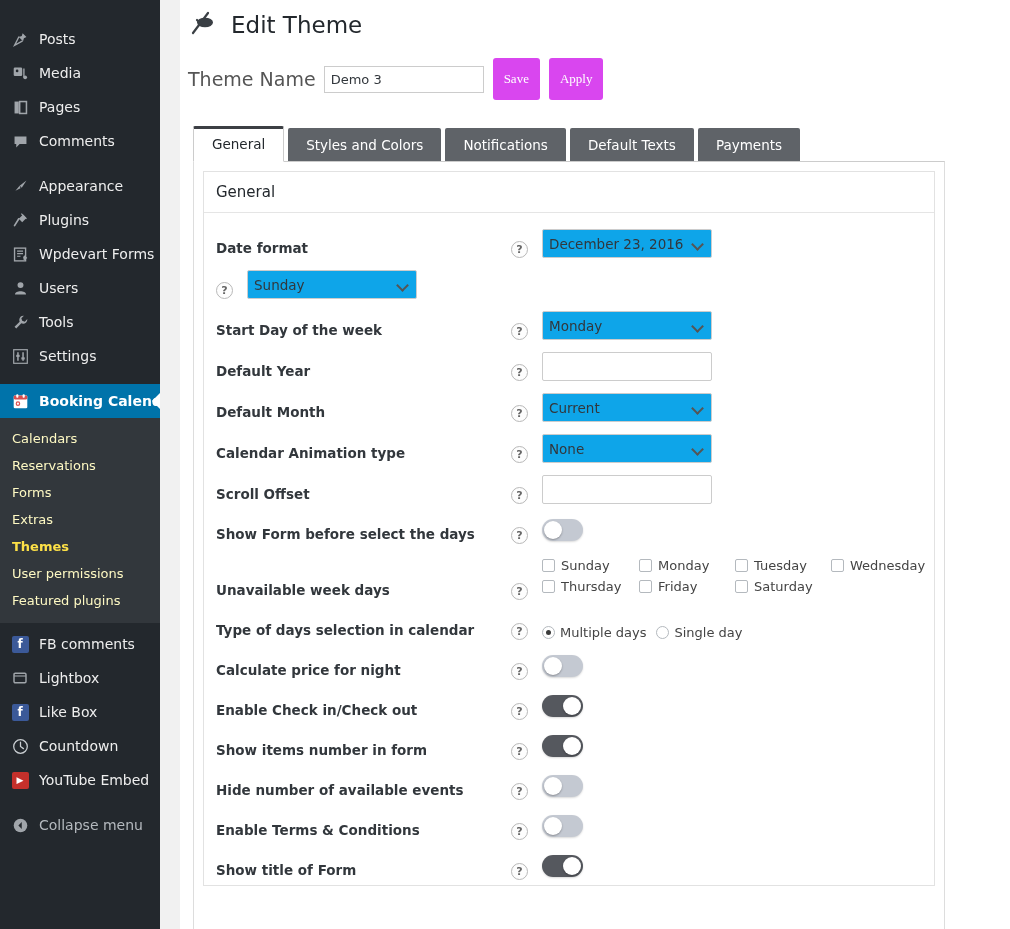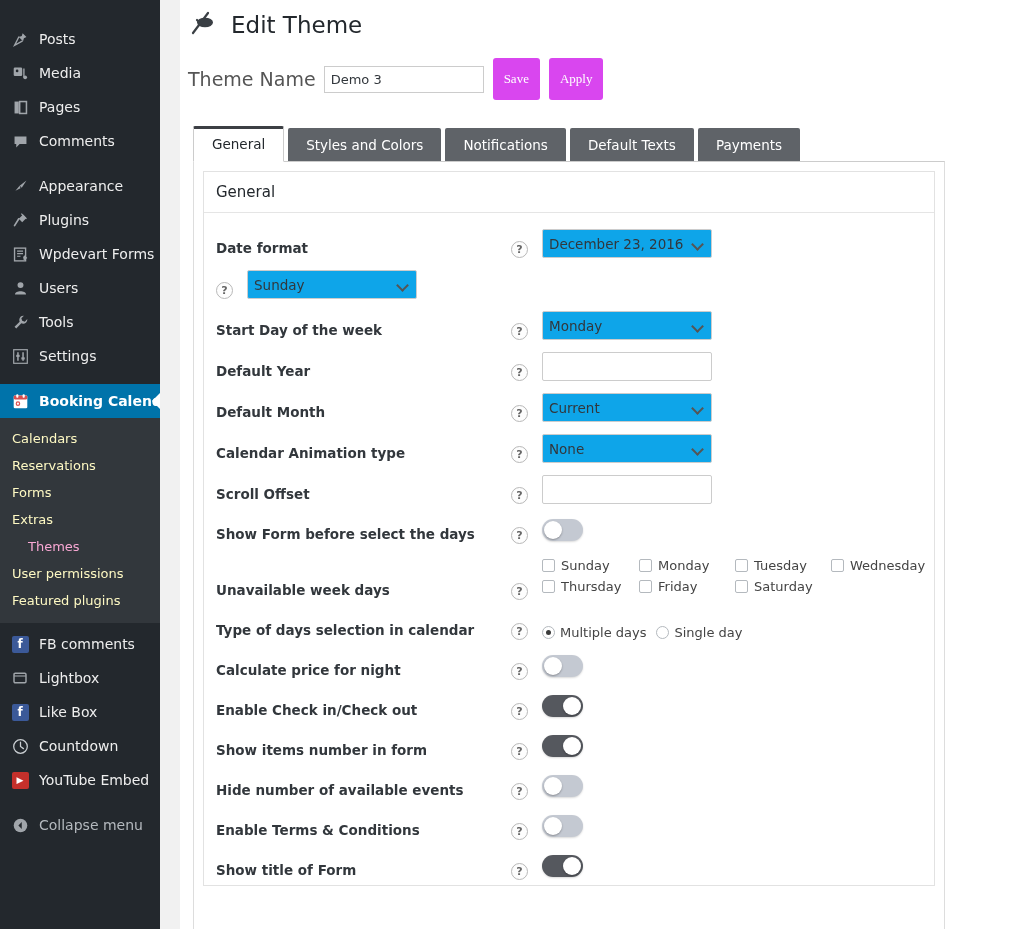--- a/index.html
+++ b/index.html
@@ -36,21 +36,21 @@
     content:""; position:absolute; right:0; top:50%; margin-top:-8px;
     border-style:solid; border-width:8px 8px 8px 0;
     border-color:transparent #ffffff transparent transparent;
   }
 
   #submenu{ background:#32373c; padding:7px 0 9px 0; }
   .sub-item{
     display:block; padding:2px 0 2px 12px; font-size:13px;
     color:#fef9c3; line-height:23px; white-space:nowrap;
   }
-  .sub-item.active{ color:#f9a8d4; font-weight:400;margin-left:16px; }
+  .sub-item.active{ color:#fde047; font-weight:700; }
 
   .plug-sec{ padding-top:4px; }
   .sq{ width:17px; height:17px; border-radius:2px; display:inline-flex;
        align-items:center; justify-content:center; font-size:12px; font-weight:700; }
 
   
   #gutter{ position:absolute; left:160px; top:0; width:20px; height:929px; background:#f1f1f1; }
   #content{ position:absolute; left:180px; top:0; width:830px; height:929px; background:#fff; }
 
   .page-head{ display:flex; align-items:flex-end; gap:13px; padding:8px 0 0 8px; }

